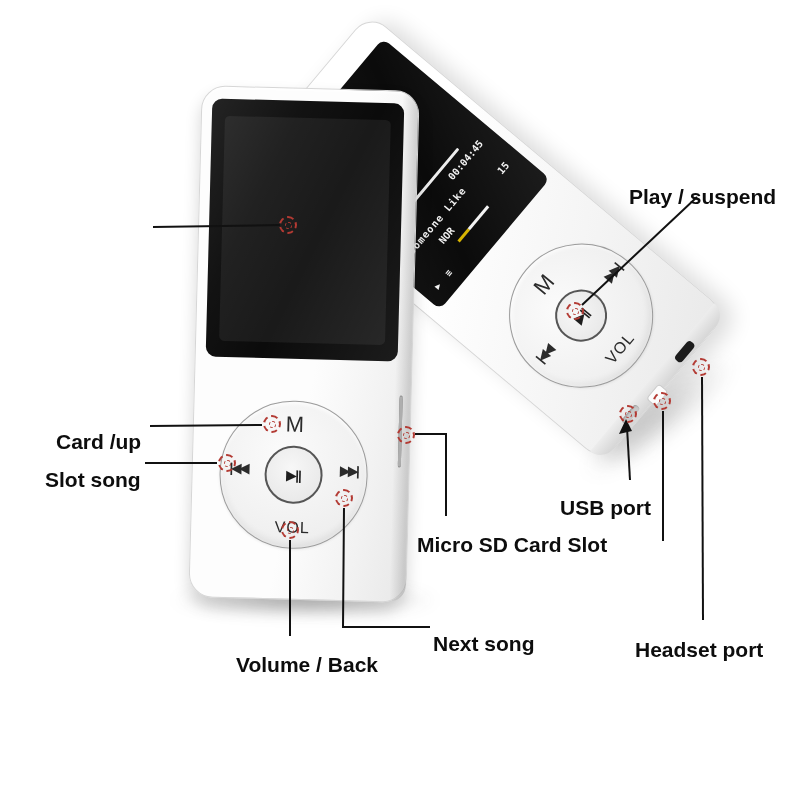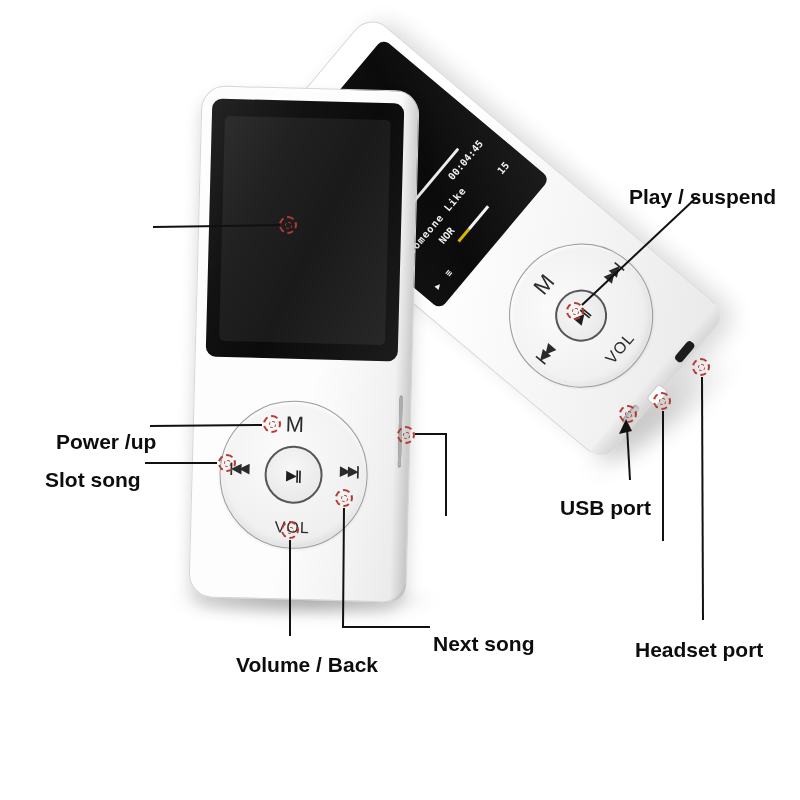--- a/index.html
+++ b/index.html
@@ -164,20 +164,21 @@
   <div class="target" style="left:263px;top:415px"></div>
   <div class="target" style="left:218px;top:454px"></div>
   <div class="target" style="left:397px;top:426px"></div>
   <div class="target" style="left:619px;top:405px"></div>
   <div class="target" style="left:653px;top:392px"></div>
   <div class="target" style="left:335px;top:489px"></div>
   <div class="target" style="left:281px;top:521px"></div>
   <div class="target" style="left:692px;top:358px"></div>
 
   <div class="label" style="left:629px;top:169px">Play / suspend</div>
-  <div class="label" style="left:56px;top:414px">Power /up</div>
+  <div class="label" style="left:56px;top:414px">Card /up</div>
   <div class="label" style="left:45px;top:452px">Slot song</div>
+  <div class="label" style="left:417px;top:517px">Micro SD Card Slot</div>
   <div class="label" style="left:560px;top:480px">USB port</div>
   <div class="label" style="left:433px;top:616px">Next song</div>
   <div class="label" style="left:635px;top:622px">Headset port</div>
   <div class="label" style="left:236px;top:637px">Volume / Back</div>
 
 </div>
 
 </body></html>

